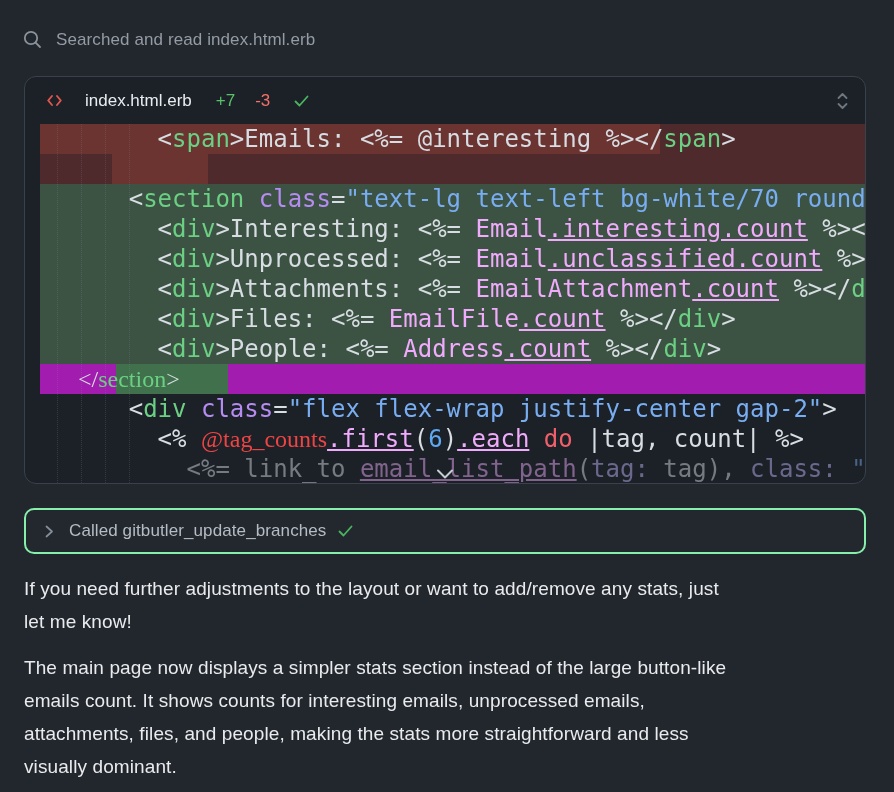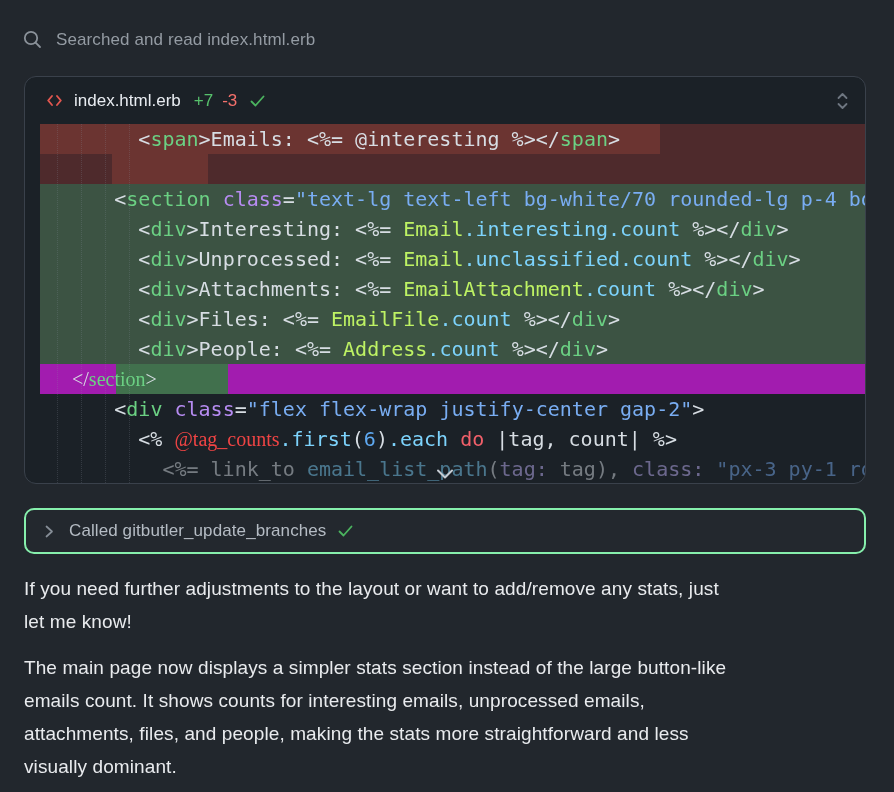--- a/index.html
+++ b/index.html
@@ -19,33 +19,33 @@
   .status-row svg{flex:0 0 auto;display:block;}
   .status-text{font-size:17px;color:#949ba3;letter-spacing:.1px;}
 
   
   .code-panel{
     position:absolute;left:24px;top:76px;width:842px;height:408px;
     background:#1b2127;border:1px solid #3a414b;border-radius:12px;
     box-sizing:border-box;overflow:hidden;
   }
   .code-header{
-    height:47px;display:flex;align-items:center;gap:9px;
+    height:47px;display:flex;align-items:center;gap:20px;
     padding:0 15px 0 21px;
     text-align:right;
   }
   .code-header .fname{font-size:17px;color:#e8ecf1;margin-left:2px;}
   .code-header .adds{font-size:17px;color:#57c16c;margin-left:4px;}
   .code-header .dels{font-size:17px;color:#f4706b;}
   .code-header .spacer{flex:1;}
 
   .code-area{
     position:absolute;left:0;top:47px;right:0;bottom:0;
     font-family:"DejaVu Sans Mono","Liberation Mono",monospace;
-    font-size:20px;
+    font-size:24px;
   }
   .guide{position:absolute;top:0;bottom:0;width:0;border-left:1px dotted rgba(140,152,165,.22);z-index:3;pointer-events:none;}
   .code-row{
     position:relative;height:30px;line-height:30px;
     margin-left:15px;white-space:pre;overflow:hidden;
     padding-left:2px;z-index:1;
   }
   .code-row .segs{position:relative;z-index:2;}
   .code-row .hl{position:absolute;top:0;height:30px;z-index:1;}
   .code-row.del{background:#4e2a2c;}
@@ -53,22 +53,22 @@
   .code-row.add{background:#3c5343;}
   .code-row.add2{background:#a21caf;font-family:Liberation Serif, serif;}
   .code-row.add2 .hl{background:#41704d;}
   .code-row.fade .segs{opacity:.48;}
 
   .tok-p{color:#d7dde3;}
   .tok-txt{color:#d7dde3;}
   .tok-tag{color:#6bd083;}
   .tok-attr{color:#b78cf2;}
   .tok-str{color:#79adf2;}
-  .tok-const{color:#bef264;}
-  .tok-meth{color:#7dd3fc;}
+  .tok-const{color:#f0abfc;}
+  .tok-meth{color:#f0abfc;text-decoration:underline;}
   .tok-kw{color:#f1606a;}
   .tok-num{color:#5fa9f2;}
   .tok-var{color:#ef4444;font-family:Liberation Serif, serif;}
   .tok-sym{color:#c4b5fd;}
 
   .expand-chevron{
     position:absolute;left:50%;bottom:3px;transform:translateX(-50%);
     z-index:4;cursor:pointer;
   }
 

